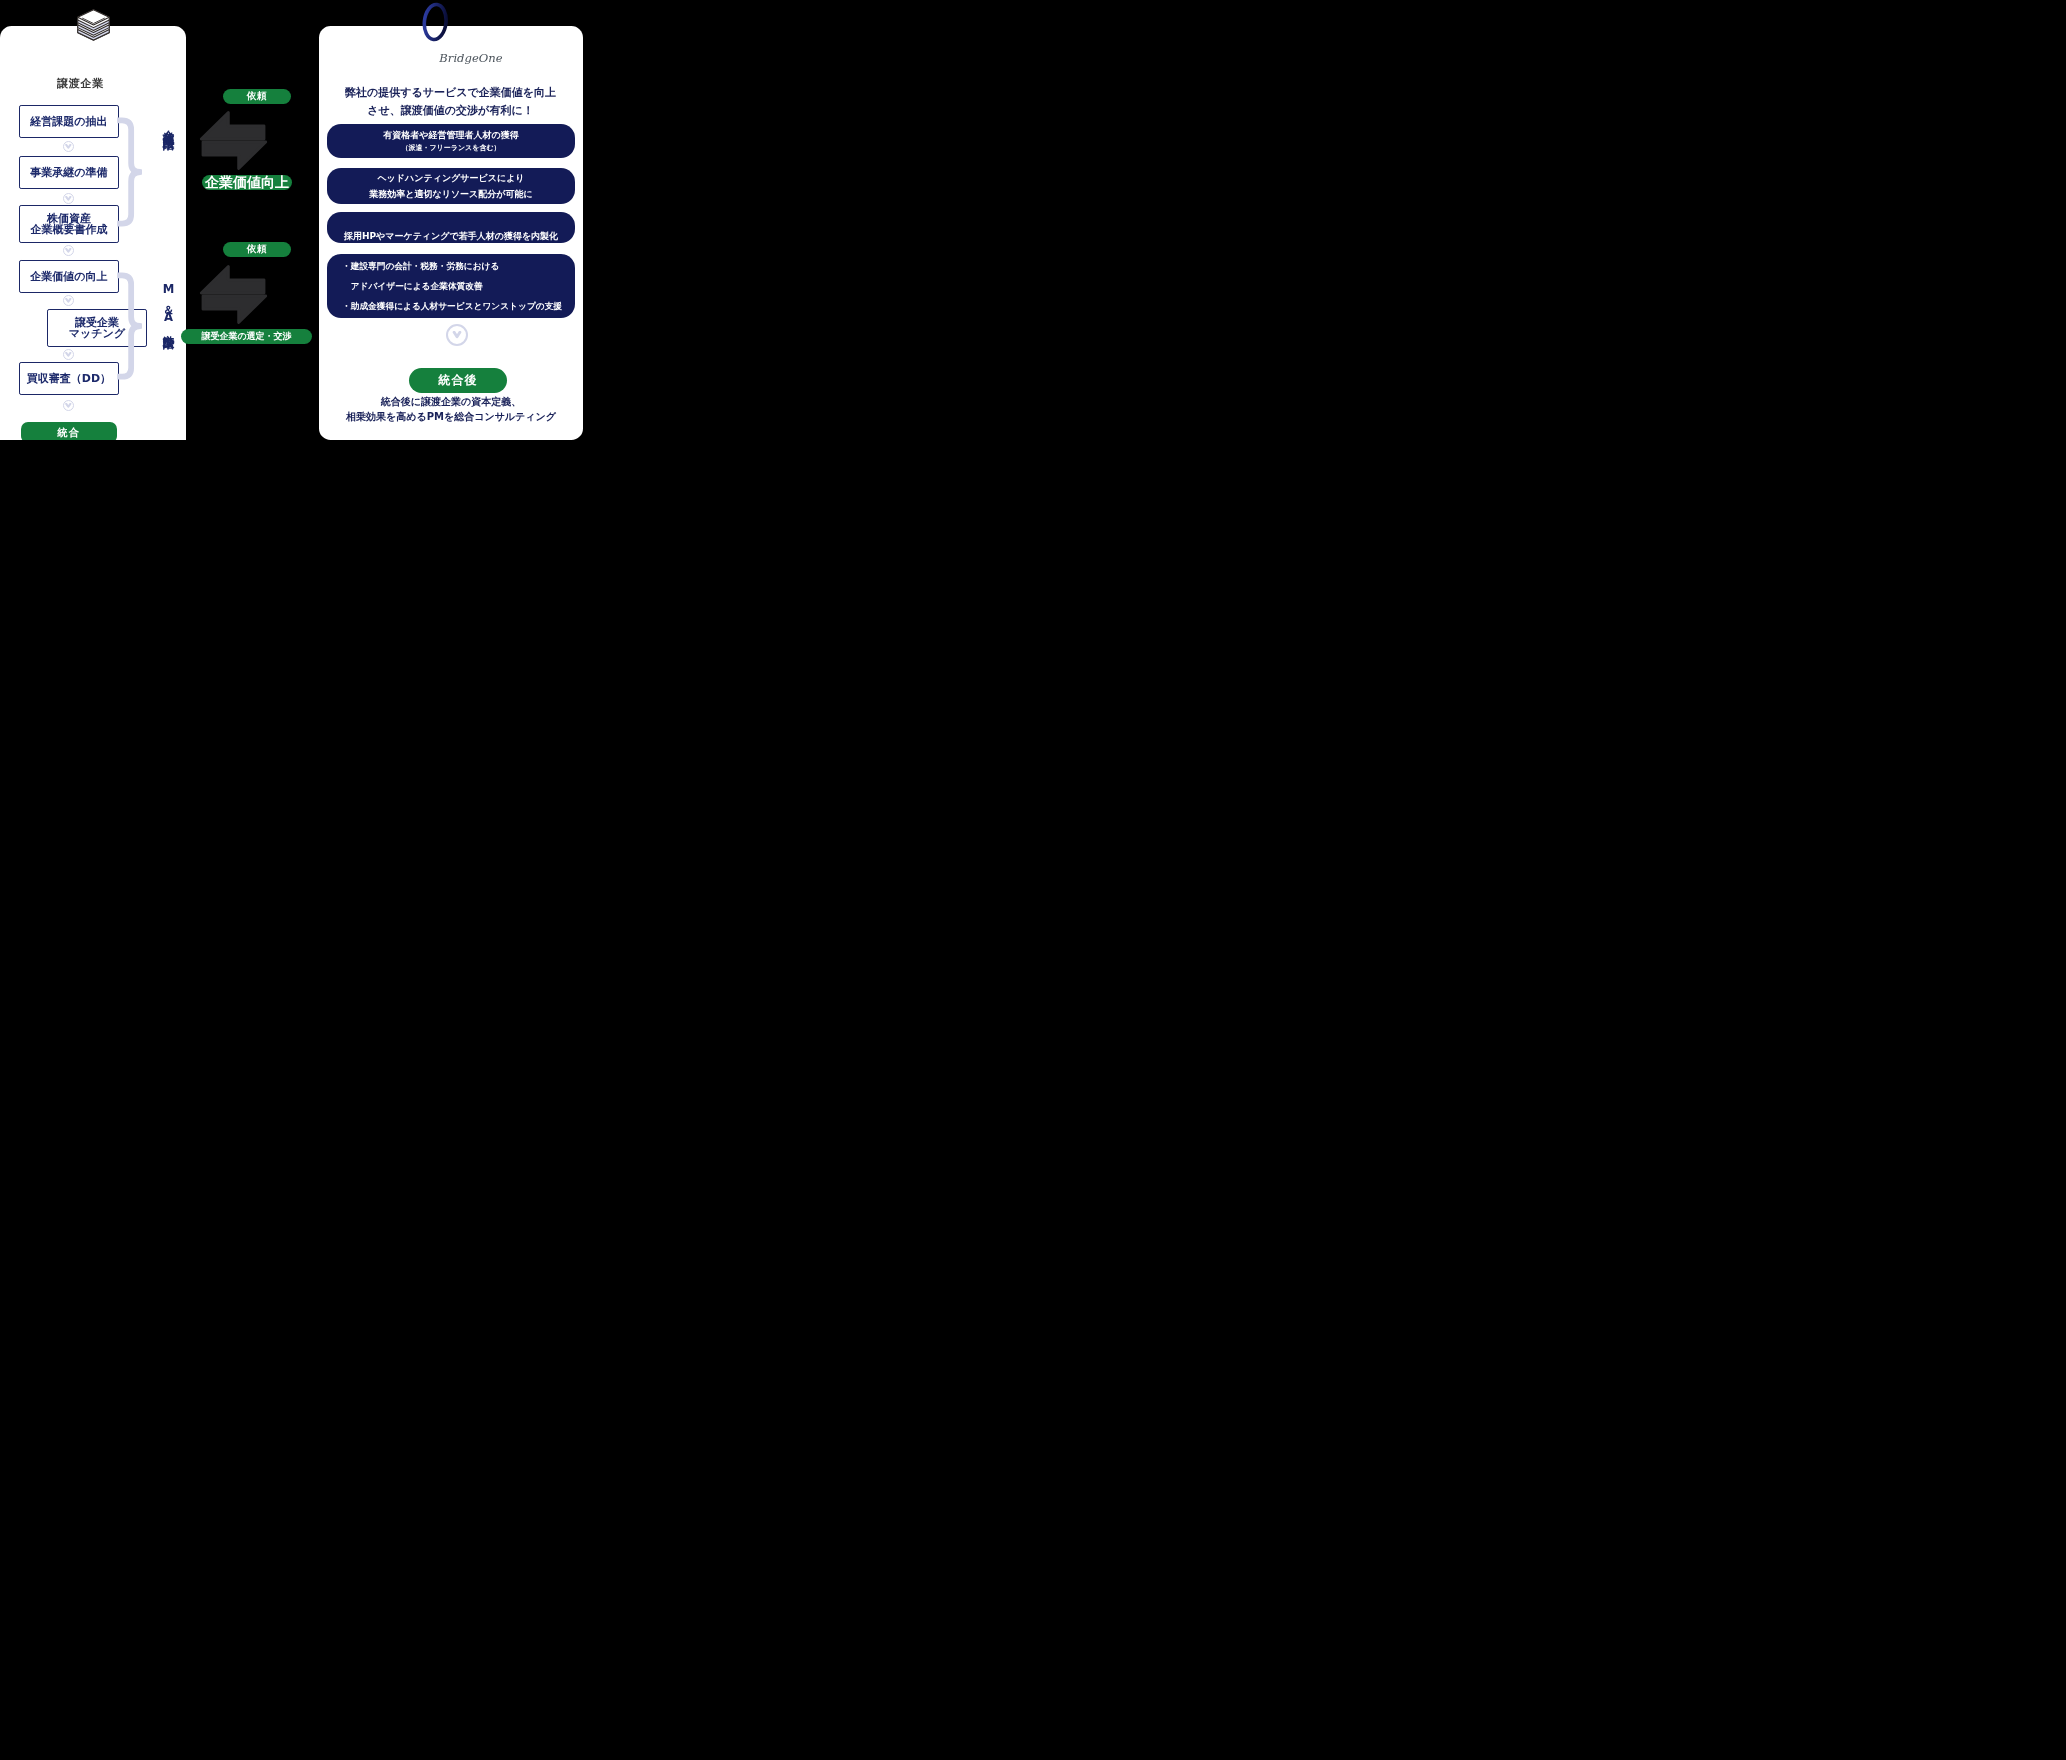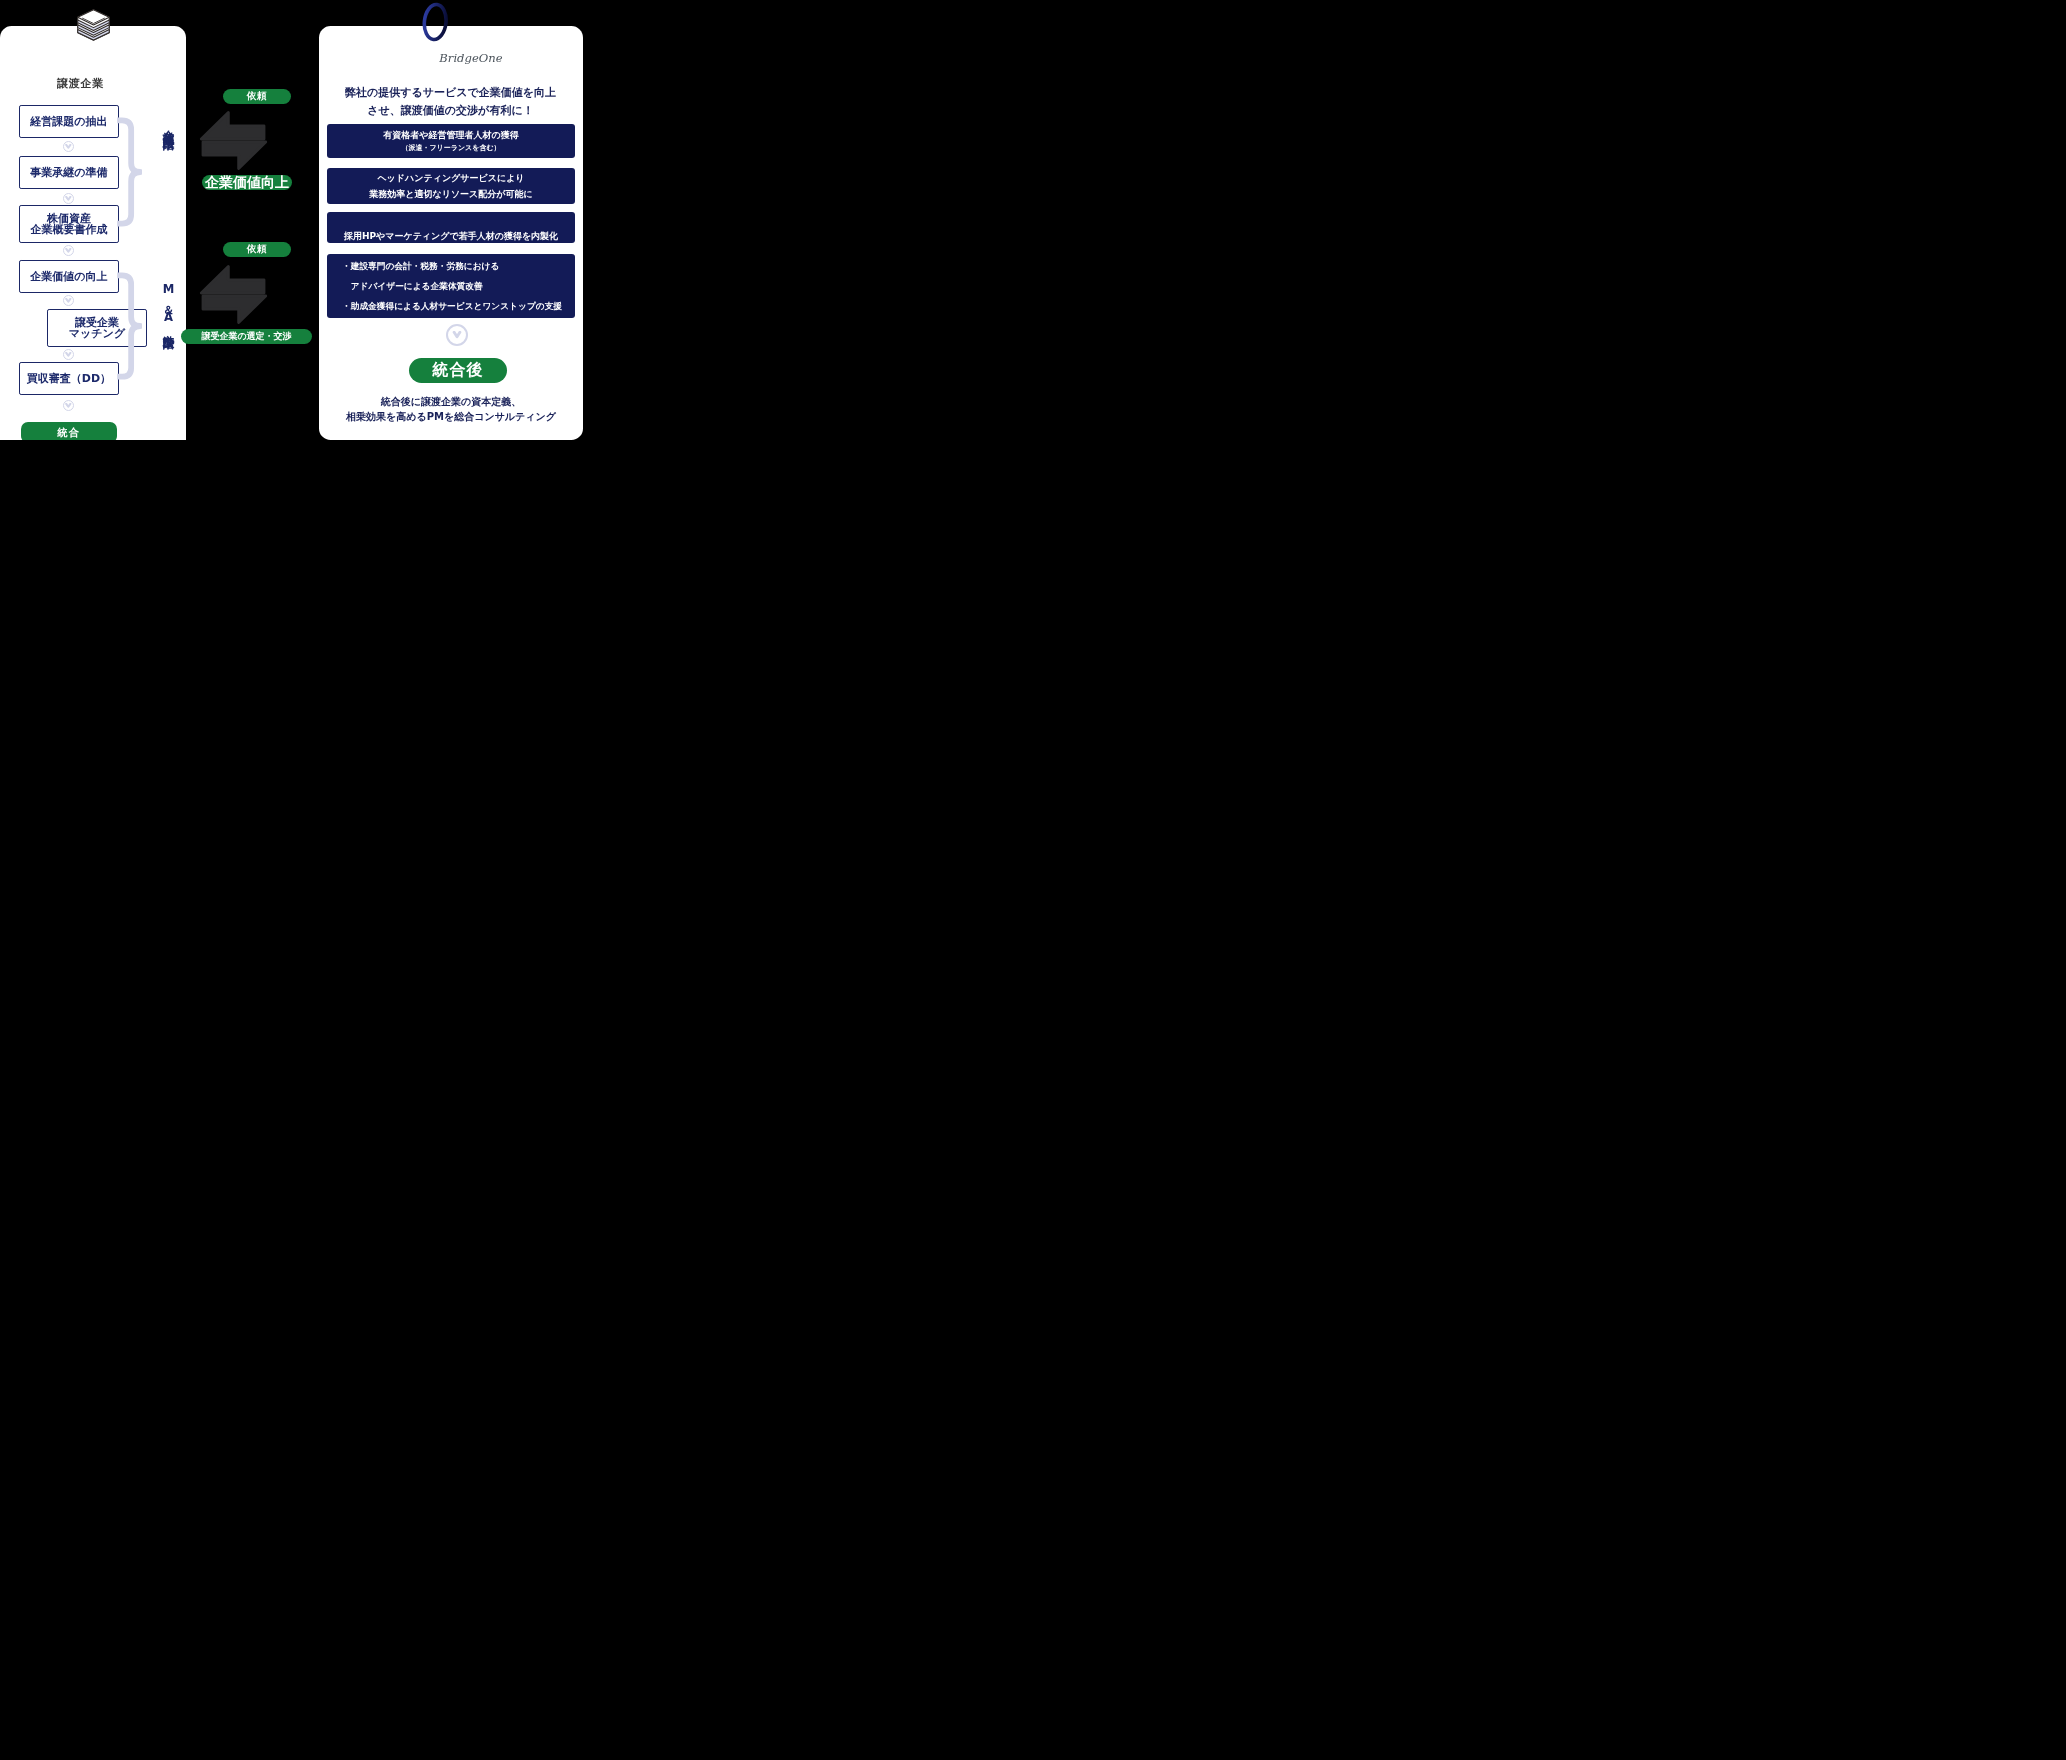--- a/index.html
+++ b/index.html
@@ -44,37 +44,37 @@
   #swap-0{left:199px;top:110px;}
   #swap-1{left:199px;top:264px;}
 
   
   #logo-ring{position:absolute;left:422px;top:1.7px;width:28px;height:40px;}
   #logo-text{position:absolute;left:413px;top:51px;width:116px;text-align:center;
              font-family:"DejaVu Serif","Liberation Serif",serif;font-style:italic;
              font-size:11.6px;color:#4b535b;}
   .heading{position:absolute;left:323px;top:84px;width:255px;text-align:center;
            color:#1a2259;font-weight:bold;font-size:11px;line-height:18px;}
-  .service-box{position:absolute;left:327px;width:248px;background:#131b57;border-radius:3px;
+  .service-box{position:absolute;left:327px;width:248px;background:#131b57;border-radius:14px;
                color:#fff;font-weight:bold;display:flex;flex-direction:column;justify-content:center;
                align-items:center;text-align:center;}
   .service-box span:empty{display:none;}
   #service-0{top:124px;height:34px;}
   #service-0 .l1{font-size:9px;line-height:13.2px;}
   #service-0 .l2{font-size:7px;line-height:10px;}
   #service-1{top:168px;height:36px;}
   #service-1 .l1,#service-1 .l2{font-size:9px;line-height:16px;}
   #service-2{top:212px;height:31px;justify-content:flex-end;}
   #service-2 .l1{font-size:9px;}
   #service-3{top:254px;height:64px;align-items:flex-start;text-align:left;padding-left:15px;
              box-sizing:border-box;}
   #service-3 span{font-size:8.7px;line-height:20px;}
   #big-arrow{position:absolute;left:446px;top:324px;width:18px;height:18px;border:2.1px solid #d3d6e9;
              border-radius:50%;background:#fff;display:flex;align-items:center;justify-content:center;}
-  #post-pill{left:409px;top:358px;width:98px;height:25px;font-size:16px;letter-spacing:1.2px;border-radius:12.4px;}
+  #post-pill{left:409px;top:368px;width:98px;height:25px;font-size:12px;letter-spacing:1.2px;border-radius:12.4px;}
   .footer-text{position:absolute;left:319px;top:394px;width:264px;text-align:center;color:#1a2259;
                font-weight:bold;font-size:10px;line-height:15px;}
   #building-icon{position:absolute;left:76px;top:0;width:35px;height:50px;}
 </style>
 </head>
 <body>
 
 <div class="canvas">
 
   <div class="card" id="left-card">

